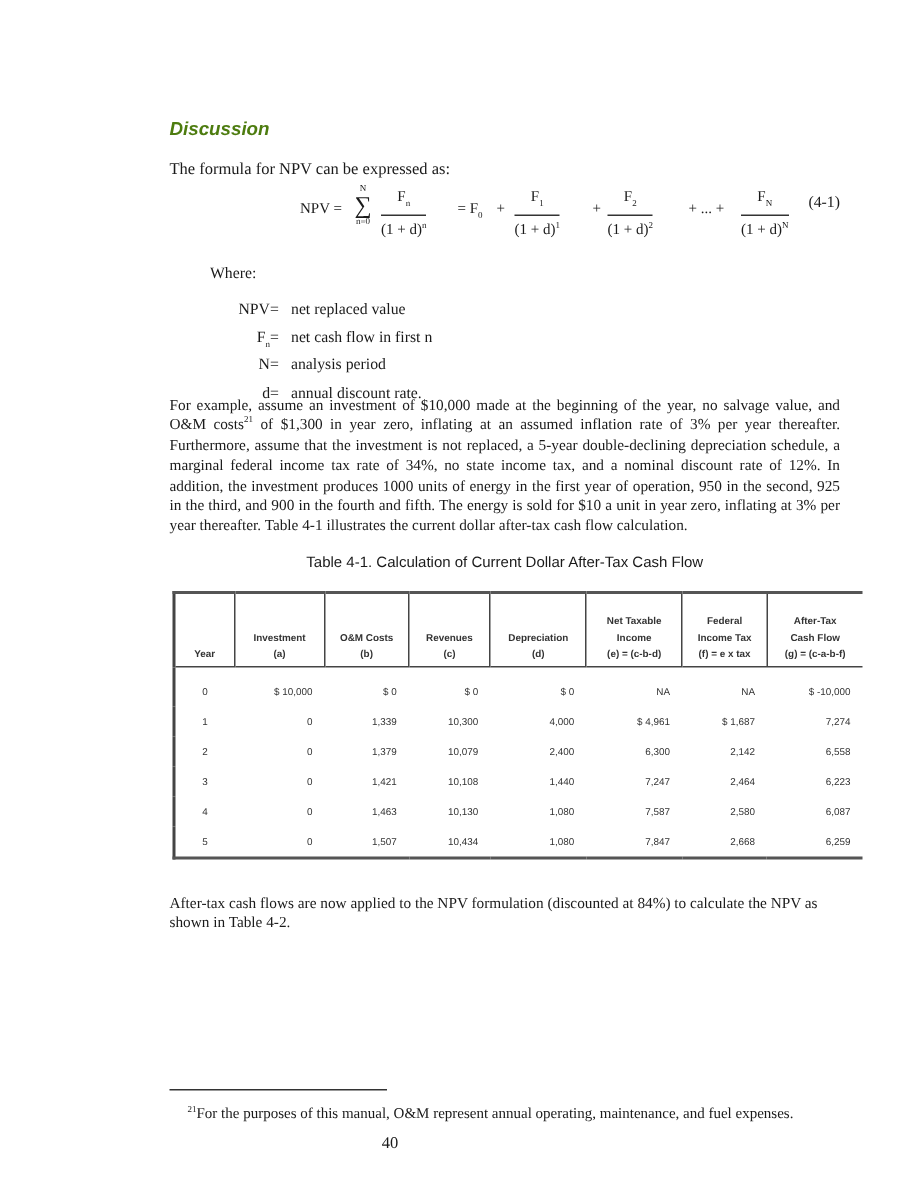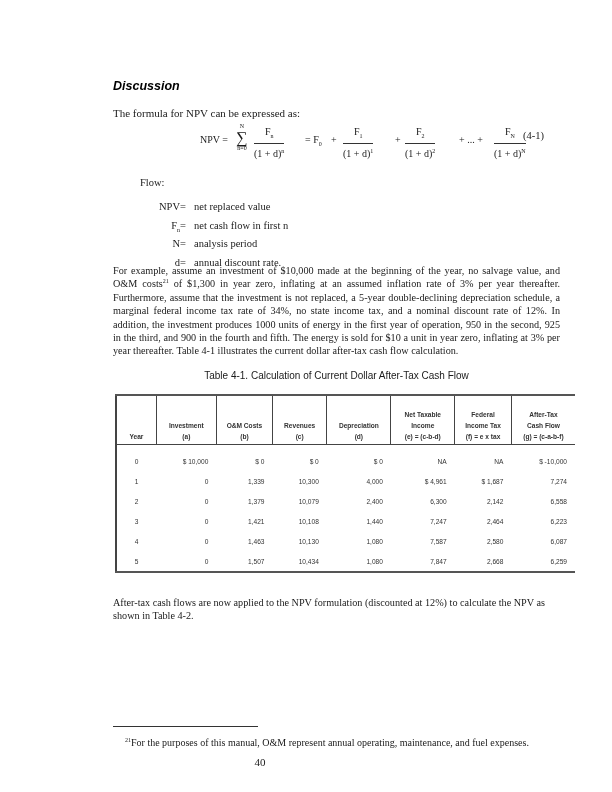--- a/index.html
+++ b/index.html
@@ -1,34 +1,34 @@
 <!DOCTYPE html>
 <html><head>
 <meta charset="utf-8">
 <style>
   html, body { margin: 0; padding: 0; background: #ffffff; }
   body { width: 612px; height: 792px; position: relative; overflow: hidden; color: #1a1a1a; }
   .serif { font-family: "Liberation Serif", "DejaVu Serif", serif; }
   .sans { font-family: "Liberation Sans", "DejaVu Sans", sans-serif; }
 
-  .heading { position: absolute; left: 113px; top: 79px; font-size: 12.5px; font-weight: bold; font-style: italic; color: #000000; }
+  .heading { position: absolute; left: 113px; top: 79px; font-size: 12.5px; font-weight: bold; font-style: italic; color: #4d7c0f; }
   .intro { position: absolute; left: 113px; top: 107px; font-size: 11px; }
 
   .formula { position: absolute; left: 200px; top: 123px; width: 360px; height: 38px; font-size: 10px; }
   .f-lhs { position: absolute; left: 0; top: 11px; }
   .f-sigma { position: absolute; left: 34px; top: 0px; width: 16px; text-align: center; }
   .f-sigma .up { font-size: 6px; display: block; line-height: 7px; }
   .f-sigma .sym { font-size: 16px; display: block; line-height: 15px; }
   .f-sigma .lo { font-size: 6px; display: block; line-height: 7px; }
   .frac { position: absolute; top: 2px; text-align: center; }
   .frac .num { display: block; border-bottom: 0.8px solid #333; padding: 0 4px; line-height: 13px; }
   .frac .den { display: block; line-height: 14px; }
   .frac sup, .frac sub { font-size: 6px; }
   .op { position: absolute; top: 11px; }
-  .eqnum { position: absolute; right: 16px; top: 7px; font-size: 10.5px; font-family: Liberation Serif, serif; }
+  .eqnum { position: absolute; right: 0; top: 7px; font-size: 10.5px; font-family: Liberation Serif, serif; }
 
   .where { position: absolute; left: 140px; top: 177px; font-size: 10.5px; }
   .defs { position: absolute; left: 140px; top: 200px; font-size: 10.5px; line-height: 13.5px; }
   .def-row { display: flex; }
   .def-sym { width: 40px; text-align: right; }
   .def-eq { width: 14px; }
   .def-sym sub { font-size: 6px; }
 
   .para { position: absolute; left: 113px; top: 264px; width: 447px; font-size: 10.2px; line-height: 13.4px; text-align: justify; }
   .para sup { font-size: 6px; line-height: 0; }
@@ -79,21 +79,21 @@
     <span class="den"><span>(1 + d)</span><sup>2</sup></span>
   </span>
   <span class="op" style="left:259px;">+ ... +</span>
   <span class="frac" style="left:294px;">
     <span class="num"><span>F</span><sub>N</sub></span>
     <span class="den"><span>(1 + d)</span><sup>N</sup></span>
   </span>
   <span class="eqnum">(4-1)</span>
 </div>
 
-<div class="where serif">Flow:</div>
+<div class="where serif">Where:</div>
 
 <div class="defs serif">
   <div class="def-row">
     <span class="def-sym"><span>NPV</span><sub></sub></span>
     <span class="def-eq">=</span>
     <span>net replaced value</span>
   </div>
   <div class="def-row">
     <span class="def-sym"><span>F</span><sub>n</sub></span>
     <span class="def-eq">=</span>
@@ -185,18 +185,18 @@
         <td>1,507</td>
         <td>10,434</td>
         <td>1,080</td>
         <td>7,847</td>
         <td>2,668</td>
         <td>6,259</td>
     </tr>
   </tbody>
 </table>
 
-<div class="para2 serif">After-tax cash flows are now applied to the NPV formulation (discounted at 12%) to calculate the NPV as shown in Table 4-2.</div>
+<div class="para2 serif">After-tax cash flows are now applied to the NPV formulation (discounted at 84%) to calculate the NPV as shown in Table 4-2.</div>
 
 <div class="fn-rule"></div>
 <div class="footnote serif"><sup>21</sup><span>For the purposes of this manual, O&amp;M represent annual operating, maintenance, and fuel expenses.</span></div>
 
 <div class="page-num serif">40</div>
 
 </body></html>

